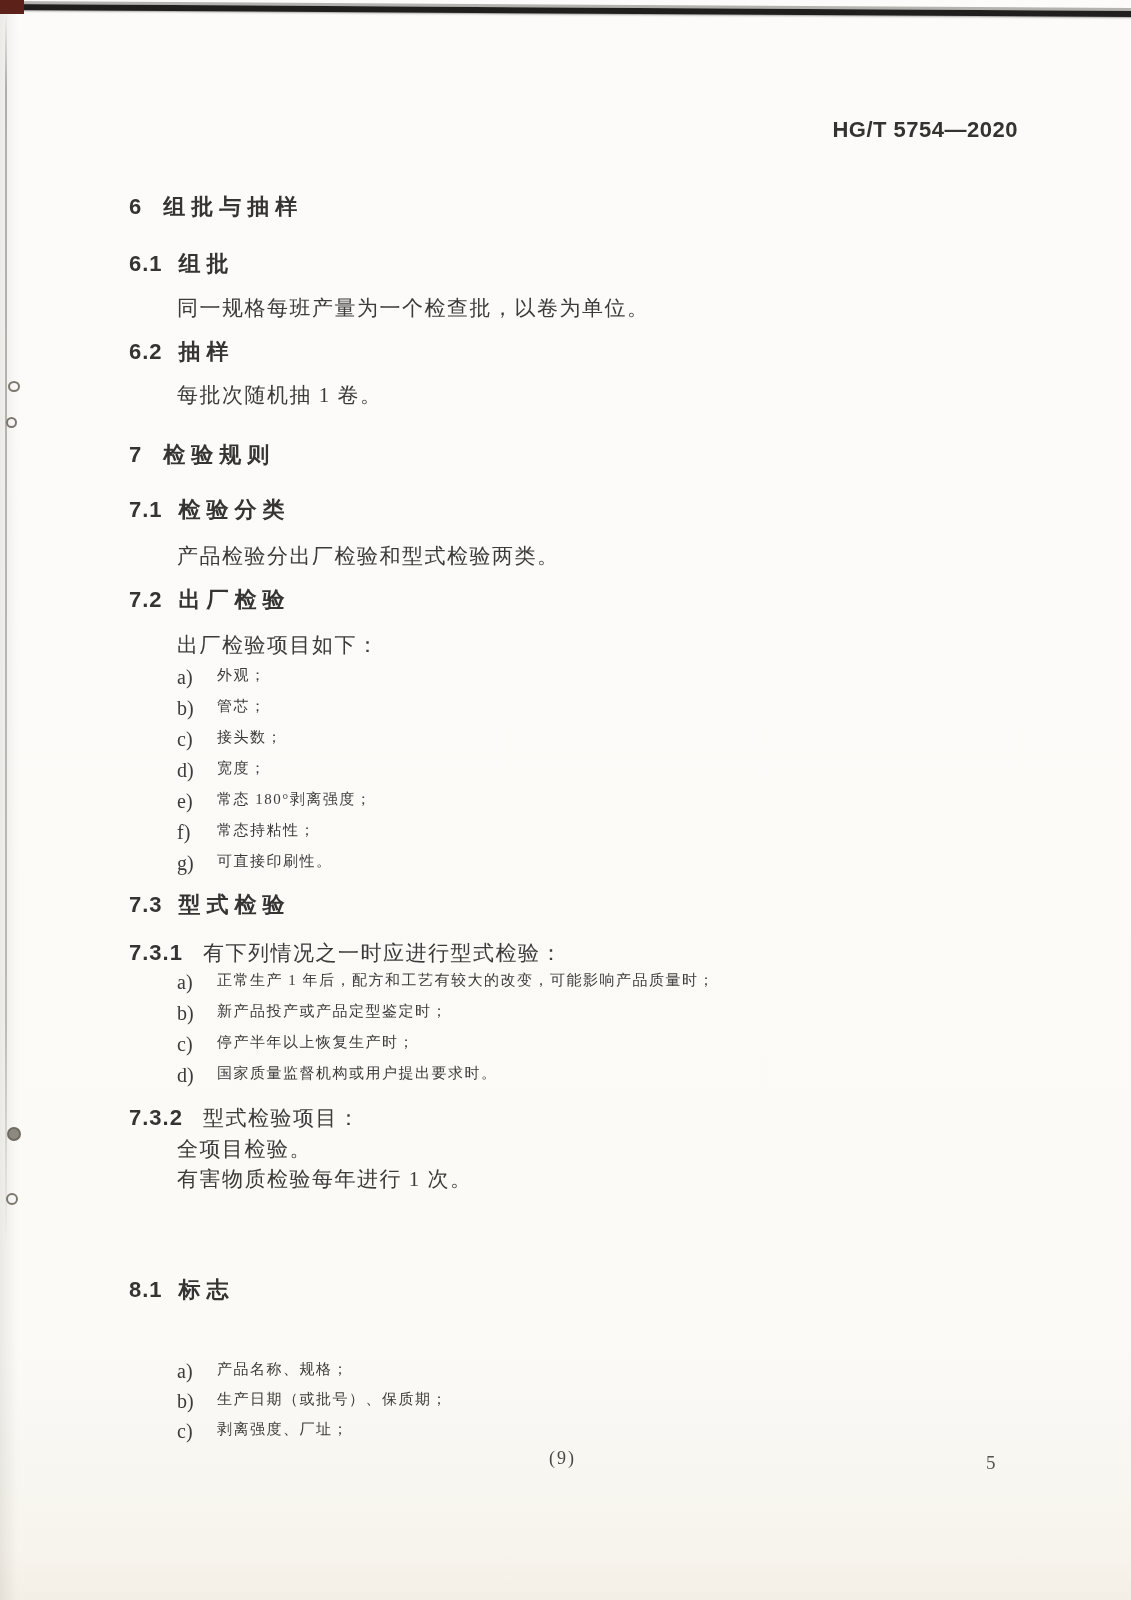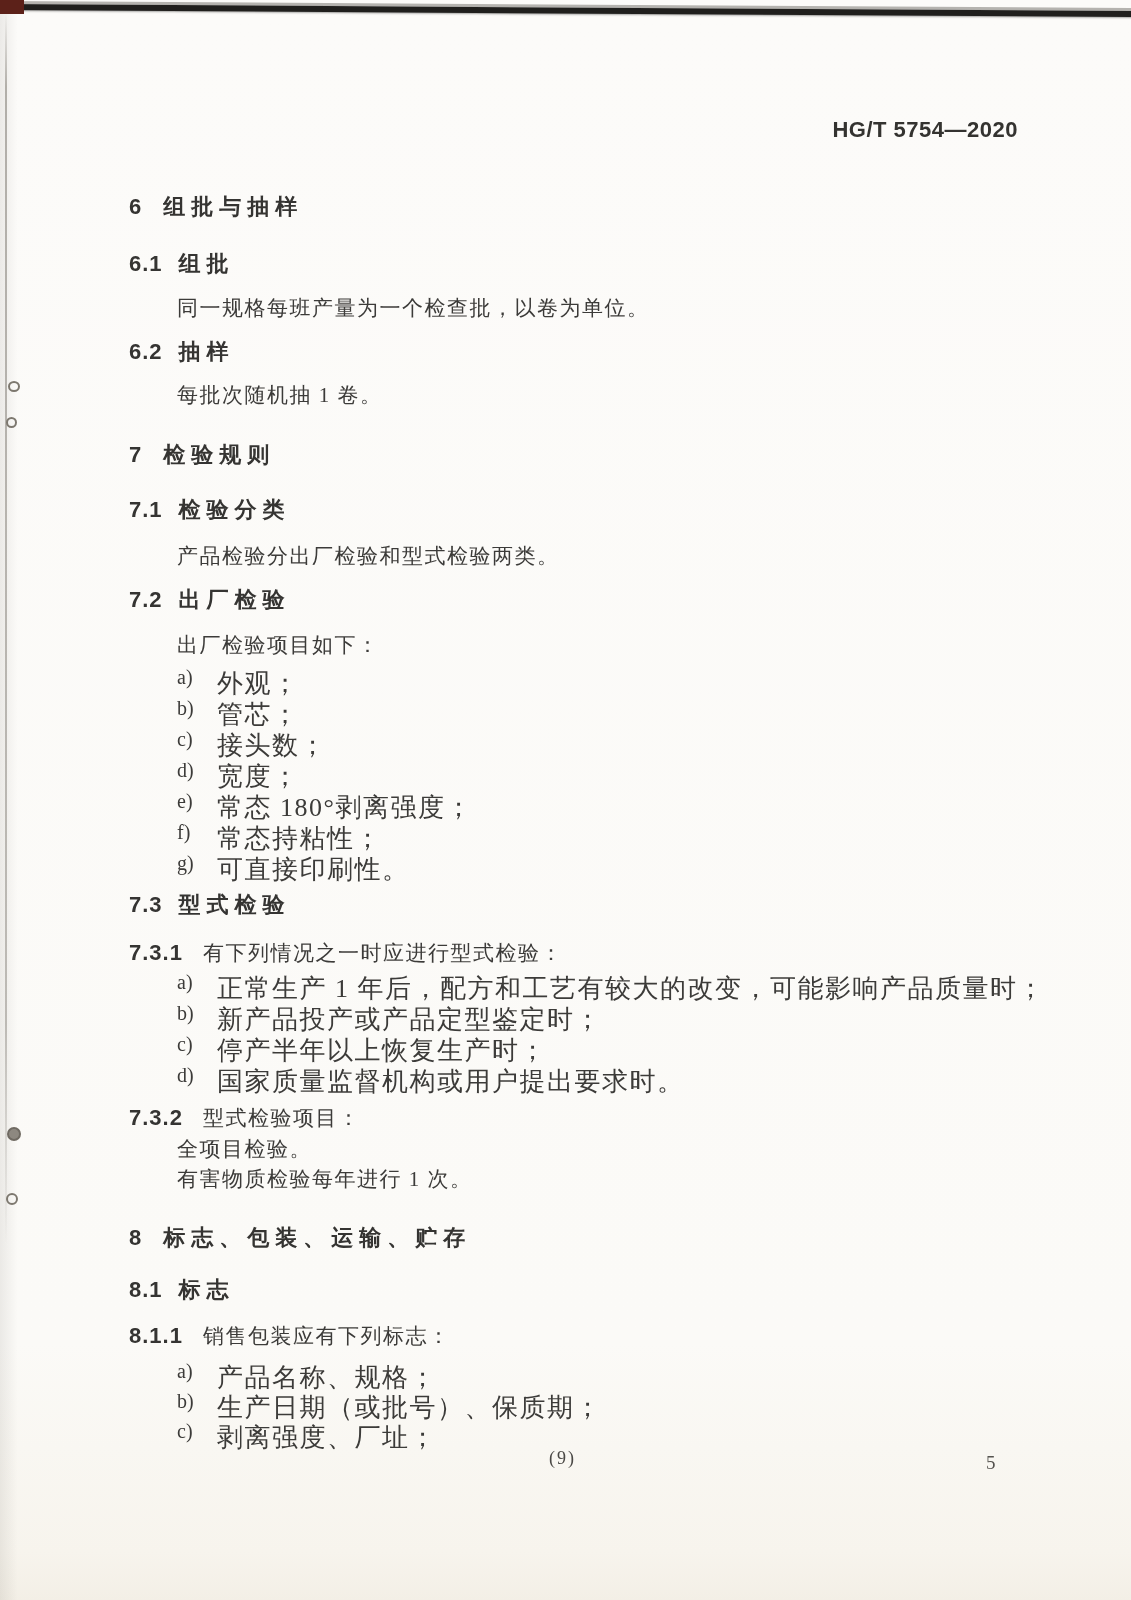--- a/index.html
+++ b/index.html
@@ -38,21 +38,21 @@
   .h2 .num{margin-right:16px;letter-spacing:1px;}
   .h3 .num{margin-right:20px;letter-spacing:1px;}
   .h3 .txt{font-family:"Liberation Serif","DejaVu Serif",serif;
     font-weight:normal;color:#3c3b39;font-size:21px;letter-spacing:1.5px;}
   
   .para{position:absolute;left:177px;font-size:21px;letter-spacing:1.5px;
     line-height:24px;white-space:nowrap;}
   .list{position:absolute;left:177px;}
   .li{display:flex;align-items:flex-start;}
   .li .lbl{width:40px;flex:0 0 40px;font-size:20px;letter-spacing:0;}
-  .li .txt{font-size:26px;letter-spacing:1.5px;white-space:nowrap;}
+  .li .txt{font-size:15px;letter-spacing:1.5px;white-space:nowrap;}
   
   .folio{position:absolute;top:1448px;left:549px;font-size:18px;letter-spacing:2px;color:#4a4845;}
   .pagenum{position:absolute;top:1452px;left:986px;font-size:19px;color:#55534f;}
 </style>
 </head>
 <body>
 
 <div class="page">
 
   <div class="left-shade"></div>
@@ -149,28 +149,22 @@
         <span class="txt">国家质量监督机构或用户提出要求时。</span>
     </div>
   </div>
 
   <div class="h3" style="top:1106px">
     <span class="num">7.3.2</span><span class="txt">型式检验项目：</span>
   </div>
   <div class="para" style="top:1137px">全项目检验。</div>
   <div class="para" style="top:1167px">有害物质检验每年进行 1 次。</div>
 
-  <div class="h1" style="top:1226px">
-    <span class="num">8</span><span class="ttl">标志、包装、运输、贮存</span>
-  </div>
   <div class="h2" style="top:1278px">
     <span class="num">8.1</span><span class="ttl">标志</span>
-  </div>
-  <div class="h3" style="top:1324px">
-    <span class="num">8.1.1</span><span class="txt">销售包装应有下列标志：</span>
   </div>
 
   <div class="list" style="top:1360px">
     <div class="li" style="height:30px">
       <span class="lbl">a)</span>
         <span class="txt">产品名称、规格；</span>
     </div>
     <div class="li" style="height:30px">
       <span class="lbl">b)</span>
         <span class="txt">生产日期（或批号）、保质期；</span>

